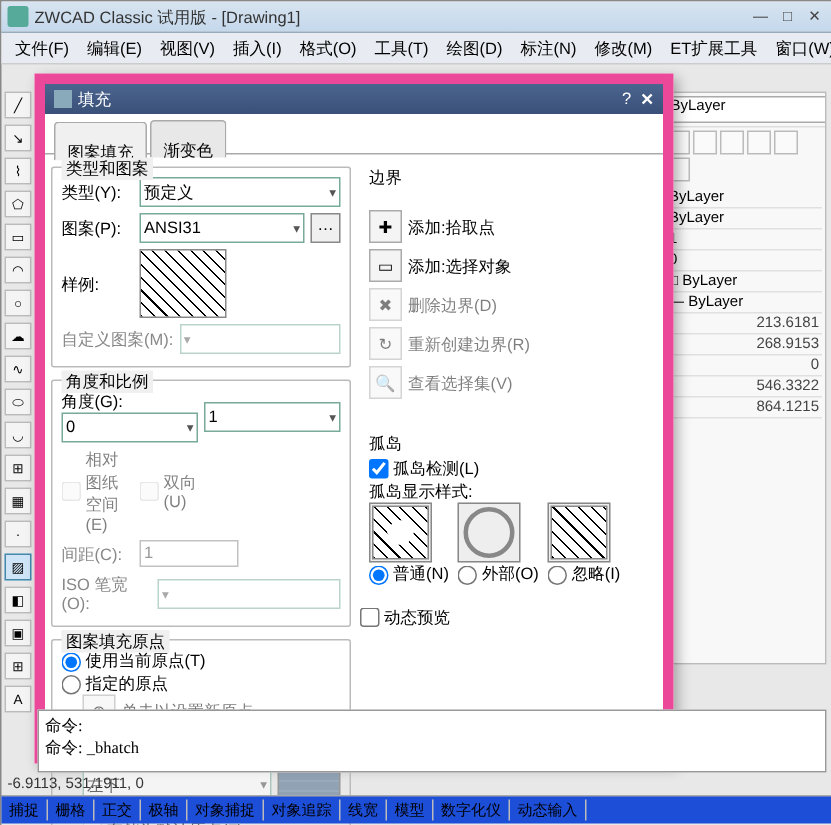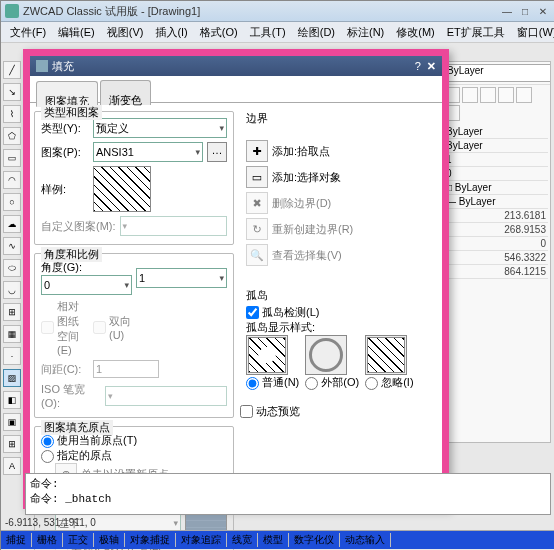--- a/index.html
+++ b/index.html
@@ -10,21 +10,21 @@
 .titlebar .wbtns{display:flex;gap:2px}
 .titlebar .wbtns div{width:16px;height:14px;display:flex;align-items:center;justify-content:center;color:#444;cursor:pointer;font-size:10px}
 .menubar{height:20px;background:#e8ecf2;border-bottom:1px solid #ccc;display:flex;align-items:center;padding:0 4px;gap:2px}
 .menubar .mitem{padding:1px 5px;cursor:pointer;white-space:nowrap}
 .toolbar-left{position:absolute;left:2px;top:60px;width:18px;display:flex;flex-direction:column;gap:4px}
 .toolbar-left div{width:16px;height:16px;border:1px solid #bbb;background:#f4f4f4;cursor:pointer;font-size:9px;display:flex;align-items:center;justify-content:center}
 .toolbar-left .sel{border:1px solid #48a;background:#d0e4f8}
 .right-panel{position:absolute;right:4px;top:60px;width:108px;height:380px;background:#f8f8f8;border:1px solid #bbb;font-size:10px;overflow:hidden}
 .right-layer{padding:2px;border-bottom:1px solid #ddd}
 .right-select{width:100%;height:16px;border:1px solid #aaa;background:#fff;padding:0 2px;font-size:10px}
-.cmdline{position:absolute;left:24px;right:4px;bottom:36px;height:36px;background:#fff;border:1px solid #999;padding:2px 4px;font-family:Liberation Mono, monospace;font-size:11px}
+.cmdline{position:absolute;left:24px;right:4px;bottom:36px;height:36px;background:#fff;border:1px solid #999;padding:2px 4px;font-family:Liberation Serif, serif;font-size:11px}
 .statusbar{position:absolute;left:0;right:0;bottom:2px;height:18px;background:#1d4ed8;border-top:1px solid #aaa;display:flex;align-items:center;font-size:10px}
 .statusbar .sbtn{padding:0 5px;border-right:1px solid #bbb;cursor:pointer}
 .dialog{position:absolute;left:22px;top:48px;width:412px;height:446px;background:#ffffff;border:7px solid #ec4899;box-shadow:3px 3px 8px rgba(0,0,0,.3)}
 .dtitle{height:20px;background:linear-gradient(#4a6590,#3a5078);color:#fff;display:flex;align-items:center;padding:0 6px}
 .dtitle .ic{width:12px;height:12px;background:#8ab;margin-right:4px}
 .dtitle .lbl{flex:1}
 .dtitle .cls{cursor:pointer;font-weight:bold}
 .tabs{height:22px;display:flex;border-bottom:1px solid #aaa;padding:4px 6px 0}
 .tabs .tab{padding:12px 8px;border:1px solid #aaa;border-bottom:none;background:#e8e8e8;margin-right:2px;cursor:pointer;border-radius:3px 3px 0 0}
 .tabs .tab.active{background:#f0f0f0;border-bottom:1px solid #f0f0f0;position:relative;top:1px}

